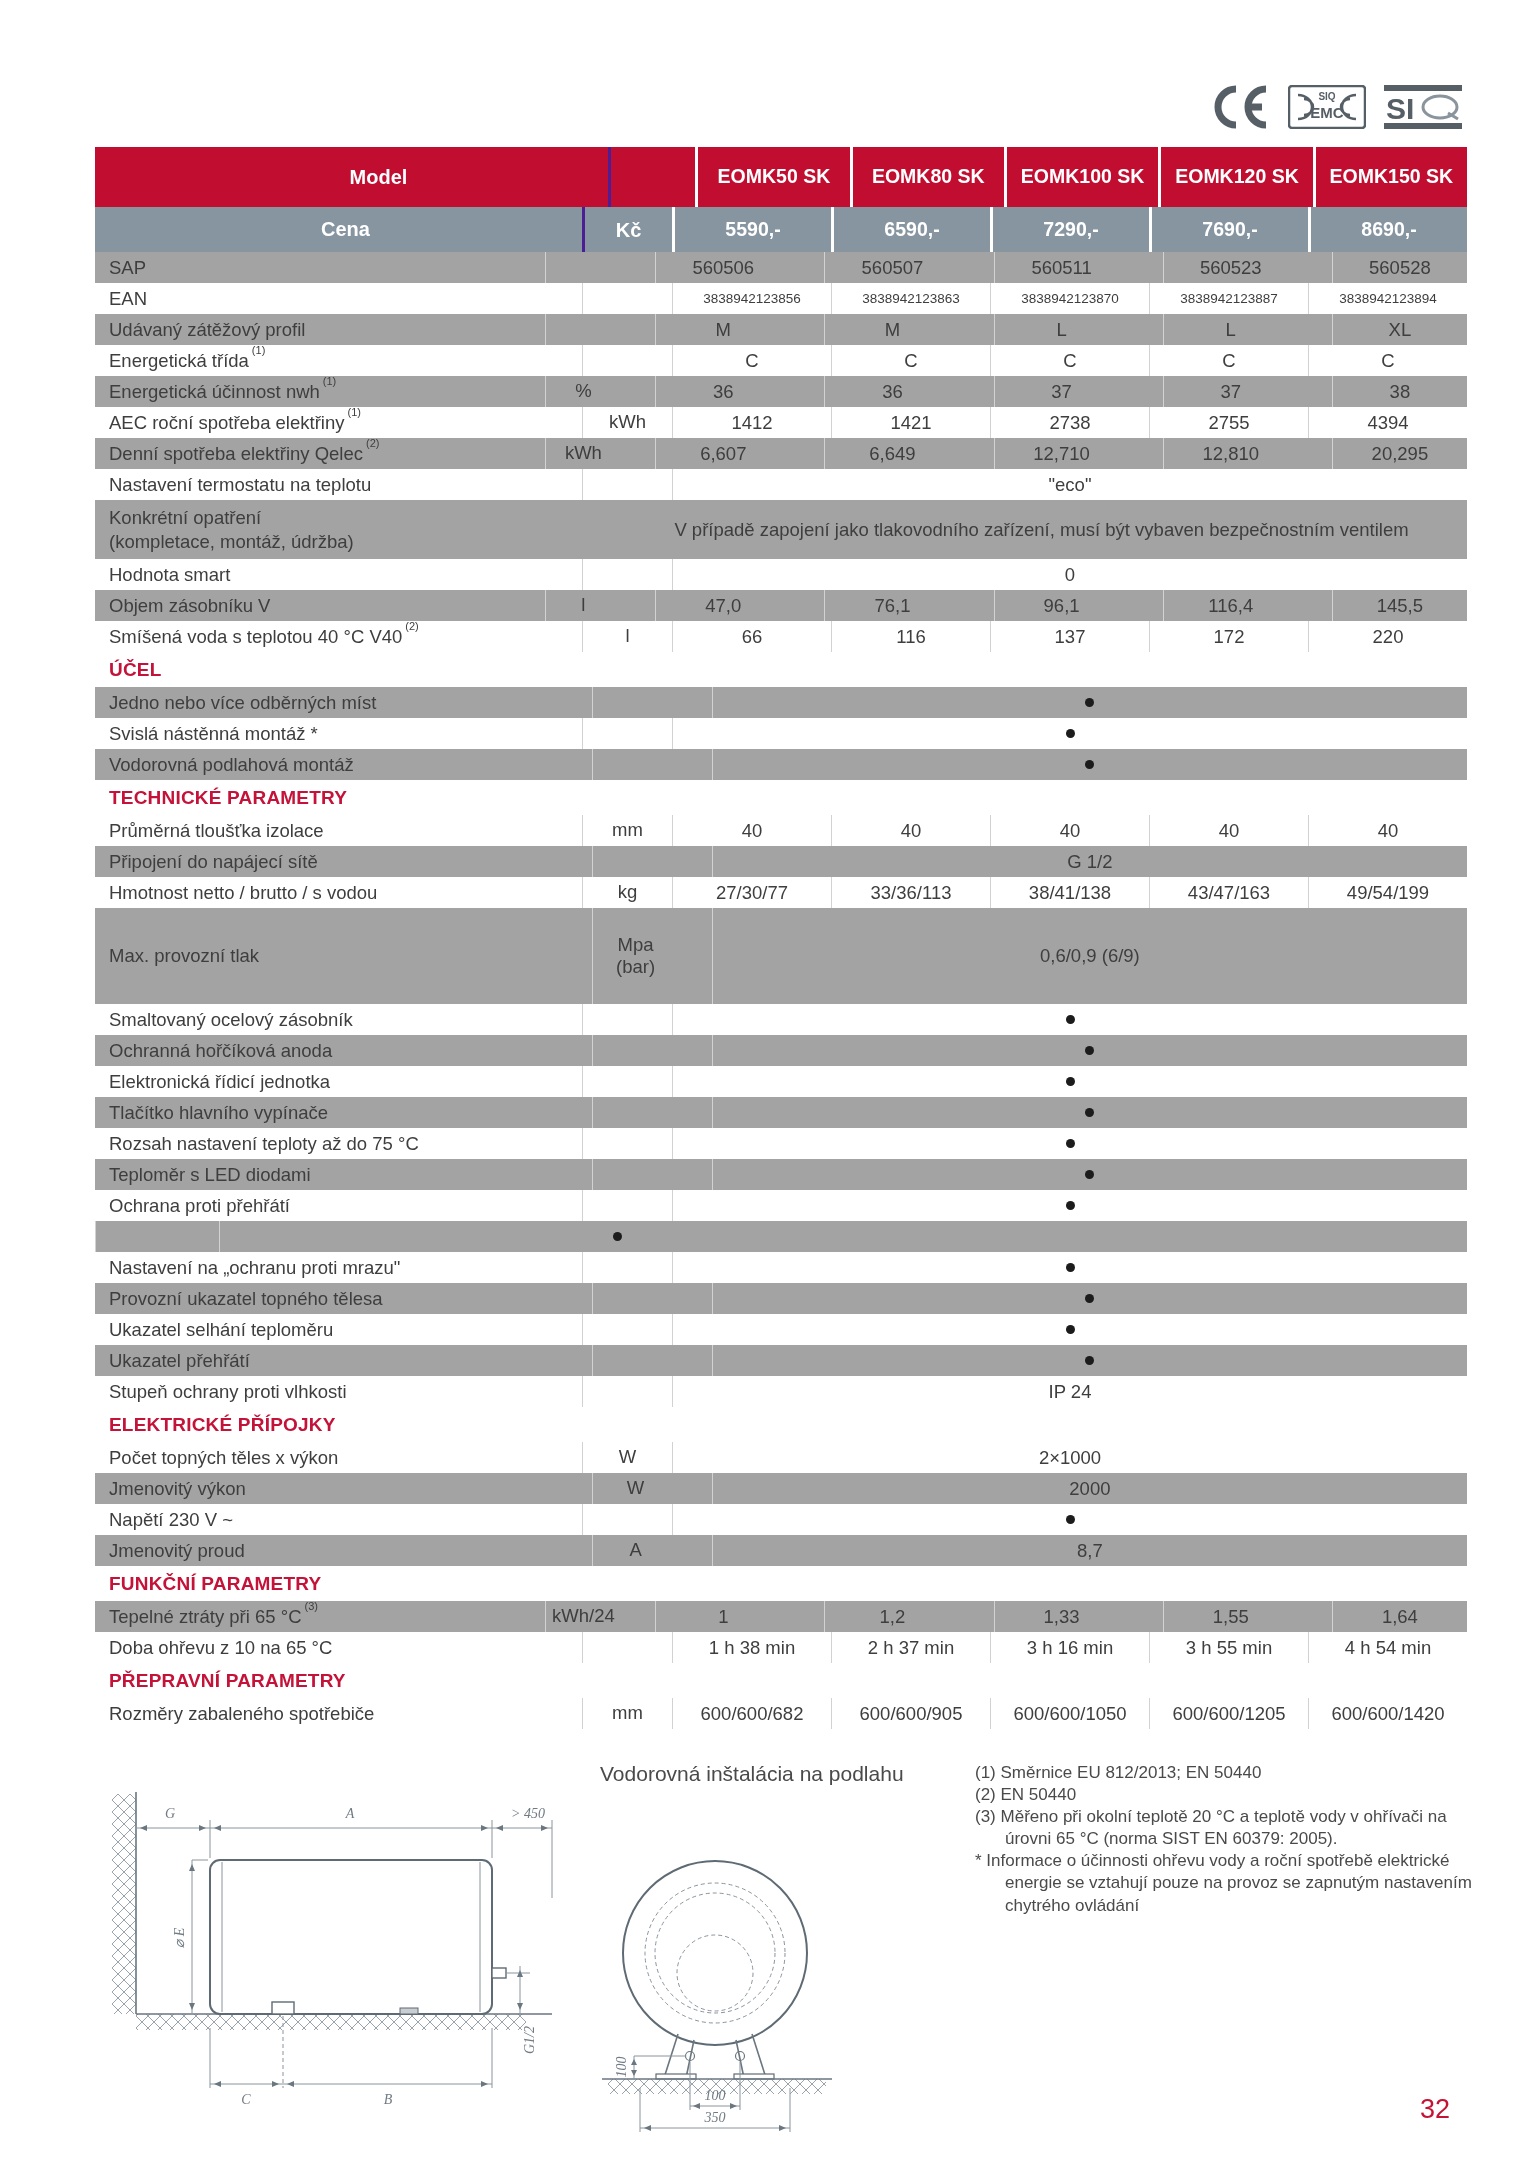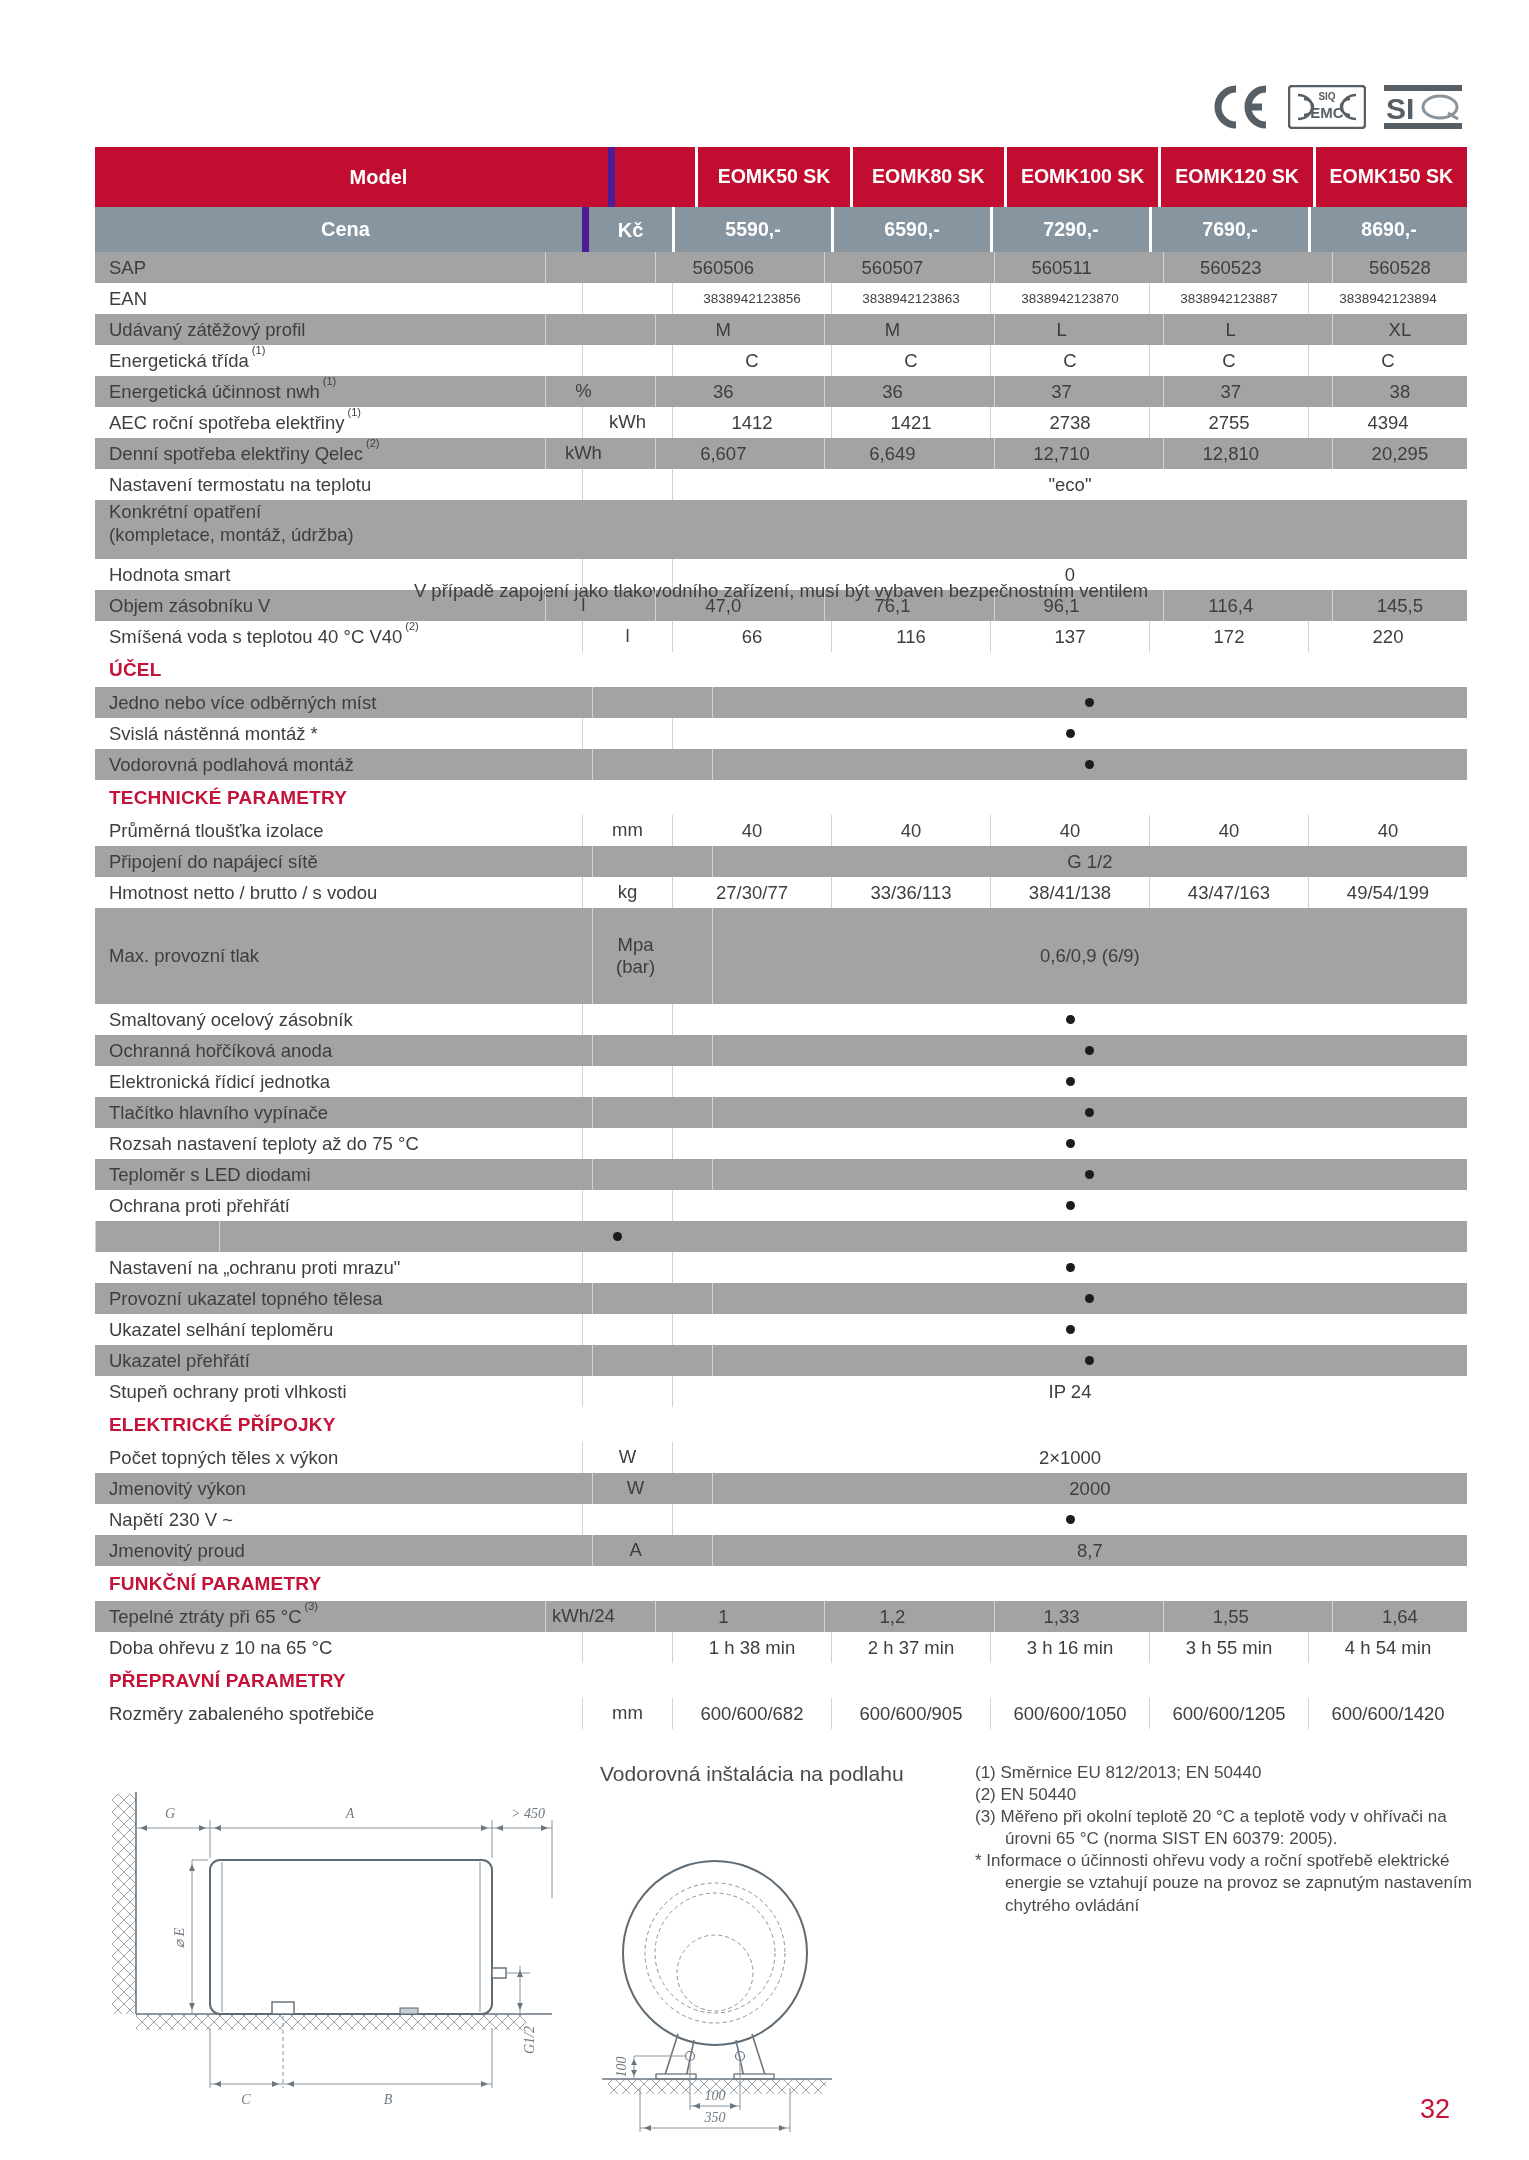--- a/index.html
+++ b/index.html
@@ -5,26 +5,26 @@
   html,body{margin:0;padding:0;}
   body{width:1529px;height:2160px;position:relative;background:#ffffff;
        font-family:"Liberation Sans",sans-serif;color:#3e3e3e;overflow:hidden;}
   
   .logos{position:absolute;left:1212px;top:84px;display:flex;gap:18px;align-items:center;}
   .logo svg{display:block;}
   
   .spec-table{position:absolute;left:95px;top:147px;width:1372px;font-size:18.5px;}
   .row{display:flex;align-items:stretch;height:31px;}
   .row.shade{background:#a3a3a3;gap:34px;}
-  .row.h59{height:59px;flex-direction:column;}
+  .row.h59{height:59px;}
   .row.h75{height:96px;}
   .thead{display:flex;height:60px;background:#c10d2f;color:#fff;font-weight:bold;}
   .thead .c-label{display:flex;align-items:center;margin-left:40px;}
   .thead .col,.price .col{border-left:3px solid #fff;}
-  .thead .c-unit,.price .c-unit{border-left:7px solid #4c1d95;text-align:right;}
+  .thead .c-unit,.price .c-unit{border-left:3px solid #4c1d95;text-align:right;}
   .col{width:159px;display:flex;flex-direction:row;align-items:center;justify-content:center;
        line-height:1.22;font-size:19.5px;box-sizing:border-box;}
   .price{display:flex;height:45px;background:#8795a1;color:#fff;font-weight:bold;font-size:20px;}
   .price .c-label{display:flex;align-items:center;}
   .price .c-unit{display:flex;align-items:center;justify-content:center;}
   .price .col{justify-content:center;}
   .c-label{width:487px;box-sizing:border-box;padding-left:14px;display:flex;
            flex-direction:column;justify-content:center;line-height:1.25;}
   .c-unit{width:90px;box-sizing:border-box;display:flex;flex-direction:column;
           align-items:center;justify-content:center;line-height:1.2;}

